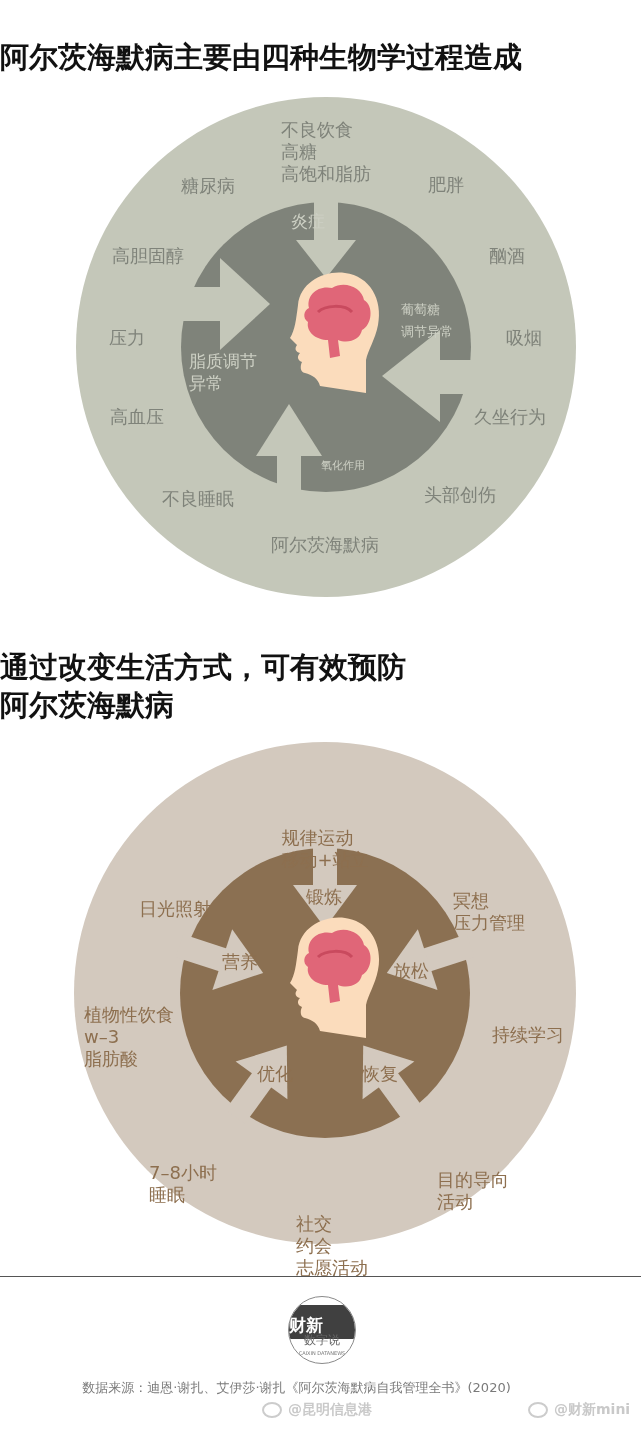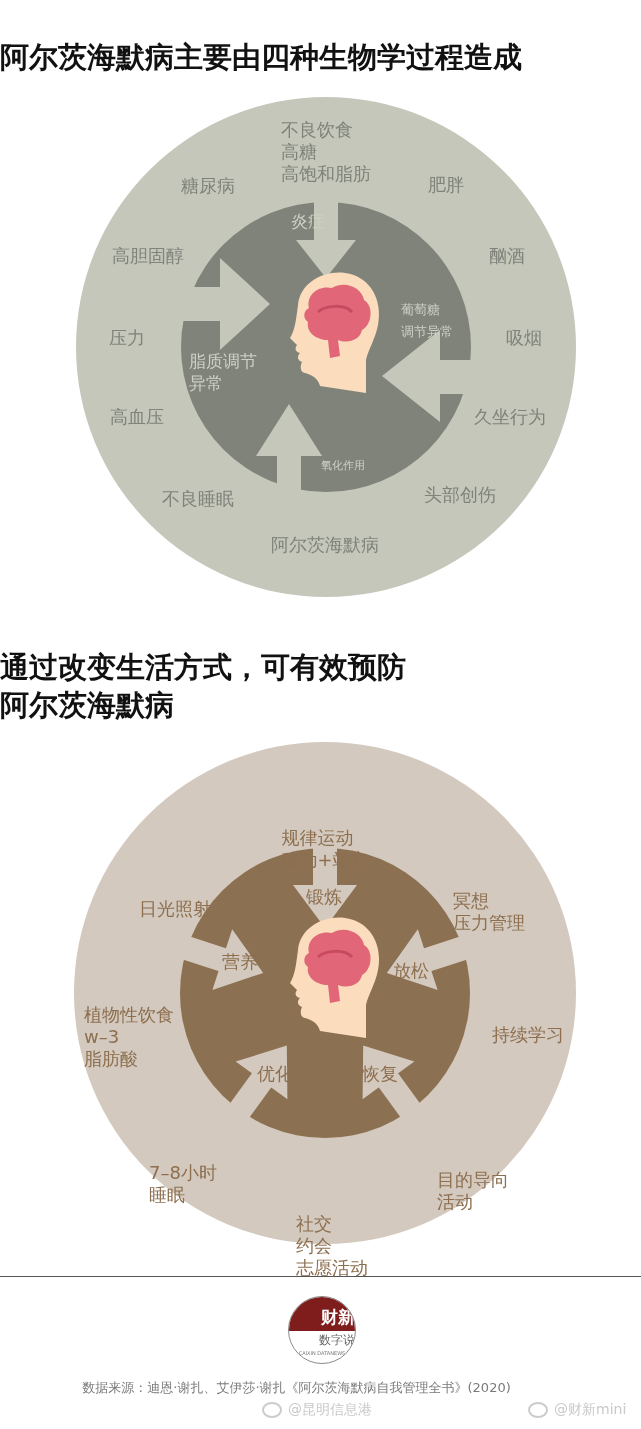--- a/index.html
+++ b/index.html
@@ -11,26 +11,26 @@
   .title2 { top: 648px; }
   svg.diagram { position: absolute; left: 0; }
   .lbl { position: absolute; text-align: left; white-space: pre; line-height: 22px; font-size: 18px; transform: translate(-50%, -50%); }
   .c1-outer { color: #7f837a; }
   .c1-inner { color: #cdd0c4; }
   .c2-outer { color: #8d6f4f; margin-top: 48px; }
   .c2-inner { color: #8d6f4f; }
   .divider { position: absolute; left: 0; top: 1276px; width: 641px; height: 1px; background: #555; }
   .logo { position: absolute; left: 288px; top: 1296px; width: 66px; height: 66px; border-radius: 50%;
           overflow: hidden; border: 1px solid #8a8a8a; background: #fff; }
-  .logo-top { position: absolute; left: 0; top: 0; width: 66px; height: 34px; background: #7f1d1d; color: #fff;
-              font-weight: bold; font-size: 17px; text-align: right; line-height: 40px; }
-  .logo-bottom { position: absolute; left: 0; top: 36px; width: 66px; text-align: right; color: #666; font-size: 12px; line-height: 14px; }
+  .logo-top { position: absolute; left: 0; top: 8px; width: 66px; height: 34px; background: #404040; color: #fff;
+              font-weight: bold; font-size: 17px; text-align: left; line-height: 40px; }
+  .logo-bottom { position: absolute; left: 0; top: 36px; width: 66px; text-align: center; color: #666; font-size: 12px; line-height: 14px; }
   .logo-sub { position: absolute; left: 0; top: 53px; width: 66px; text-align: center; color: #777; font-size: 5px; }
   .source { position: absolute; left: 0; top: 1379px; width: 593px; text-align: center; font-size: 13px; color: #7a7a7a; }
-  .weibo { position: absolute; top: 1401px; font-size: 14px; color: #c9c9c9; }
+  .weibo { position: absolute; top: 1401px; font-size: 14px; color: #c9c9c9; font-weight: bold; }
   .weibo .ic { display: inline-block; width: 16px; height: 12px; border: 2px solid #ccc; border-radius: 50%; margin-right: 6px; vertical-align: middle; }
 </style>
 </head>
 <body>
 
 <h1 class="title title1">阿尔茨海默病主要由四种生物学过程造成</h1>
 
 <svg class="diagram" style="top:0" width="641" height="620" viewBox="0 0 641 620">
   <circle cx="326" cy="347" r="250" fill="#c4c7b9"></circle>
   <circle cx="326" cy="347" r="145" fill="#7f837a"></circle>

